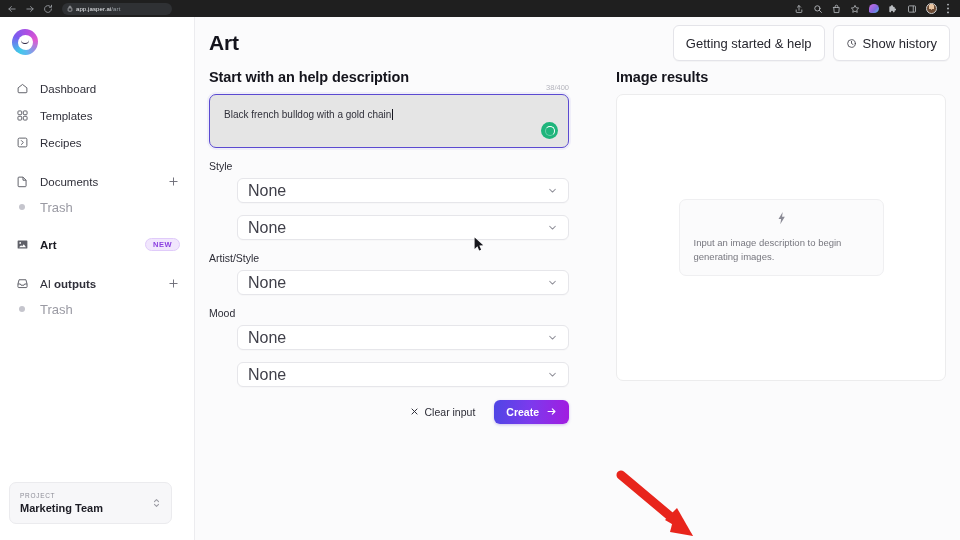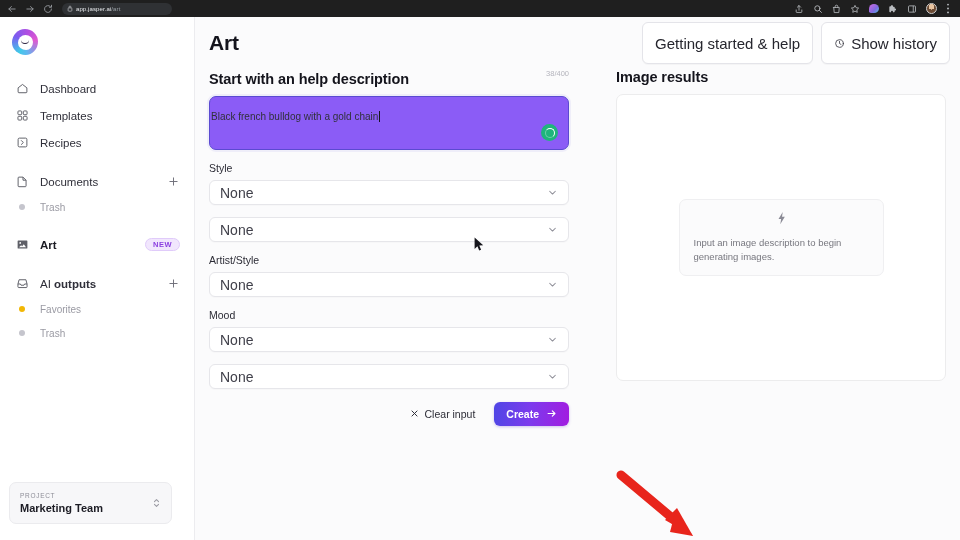--- a/index.html
+++ b/index.html
@@ -113,21 +113,21 @@
     color: #3b3b45;
     cursor: pointer;
     position: relative;
   }
   .nav-item .ni-ico {
     width: 14px; height: 14px;
     display: flex; align-items: center; justify-content: center;
     color: #5f6068; flex: 0 0 14px;
   }
   .nav-item .ni-label { flex: 1 1 auto; white-space: nowrap; }
-  .nav-item.sub { font-size: 10px; color: #9a9aa3; height: 24px; justify-content: space-between; }
+  .nav-item.sub { font-size: 13px; color: #9a9aa3; height: 24px; justify-content: space-between; }
   .nav-item.sub .ni-ico { color: #c2c2cb; }
   .nav-item.bold .ni-label { font-weight: 700; color: #1c1c24; }
   .nav-item.semi .ni-label { color: #2f2f39; }
   .nav-item.semi .ni-label b { font-weight: 700; }
   .plus-btn {
     width: 14px; height: 14px; flex: 0 0 14px;
     display: flex; align-items: center; justify-content: center;
     color: #6c6c77; cursor: pointer;
   }
   .dot-ico { width: 6px; height: 6px; border-radius: 50%; background: #c5c5cd; }
@@ -180,29 +180,29 @@
     padding: 0 10px 0 14px;
   }
   .page-title {
     font-size: 21px;
     font-weight: 700;
     color: #14141c;
     letter-spacing: -.2px;
   }
   .topbar-actions { margin-left: auto; display: flex; gap: 8px; }
   .tb-btn {
-    height: 42px;
+    height: 36px;
     background: #ffffff;
     border: 1px solid #e4e4e9;
     border-radius: 6px;
     display: flex;
     align-items: center;
     gap: 6px;
     padding: 0 12px;
-    font-size: 15px;
+    font-size: 13px;
     color: #26262e;
     cursor: pointer;
     box-shadow: 0 1px 1px rgba(20,20,30,.03);
     white-space: nowrap;
   }
   .tb-btn .tb-ico { display: flex; color: #3a3a44; }
 
   .columns { display: flex; padding: 0 14px; gap: 19px; }
   .col-left { width: 360px; flex: 0 0 360px; }
   .col-right { flex: 1 1 auto; padding-left: 28px; }
@@ -212,30 +212,30 @@
     font-weight: 700;
     color: #14141c;
     margin-bottom: 9px;
     letter-spacing: -.1px;
   }
   .desc-head { display: flex; align-items: flex-end; }
   .char-count {
     margin-left: auto;
     font-size: 7.5px;
     color: #b4b4bd;
-    padding-bottom: 18px;
+    padding-bottom: 2px;
   }
 
   .prompt-box {
     position: relative;
-    background: #8b5cf6;
+    background: #e5e5e5;
     border: 1.5px solid #5b4ad1;
     border-radius: 7px;
     height: 54px;
-    padding: 9px 1px;
+    padding: 9px 14px;
     box-shadow: 0 0 0 2px rgba(91,74,209,.07);
   }
   .prompt-text {
     font-size: 10px;
     color: #30303a;
     line-height: 1.3;
     position: relative;
     display: inline;
   }
   .caret {
@@ -269,24 +269,25 @@
     font-weight: 400;
   }
   .select {
     height: 25px;
     background: #ffffff;
     border: 1px solid #e6e6ea;
     border-radius: 6px;
     display: flex;
     align-items: center;
     padding: 0 10px;
-    font-size: 14px;
+    font-size: 16px;
     color: #40404a;
     cursor: pointer;
     box-shadow: 0 1px 1px rgba(20,20,30,.02);
+    margin-left: 28px;
   }
   .select .sel-val { flex: 1 1 auto; }
   .select .chev { color: #8d8d97; display: flex; }
 
   .form-actions {
     display: flex;
     justify-content: flex-end;
     align-items: center;
     gap: 10px;
     margin-top: 13px;
@@ -525,26 +526,20 @@
         </span>
         <span class="ni-label"><span>AI </span><b>outputs</b></span>
         <span class="plus-btn">
           <svg width="11" height="11" viewBox="0 0 14 14" fill="none" stroke="currentColor" stroke-width="1.2" stroke-linecap="round">
               <path d="M7 2.4v9.2M2.4 7h9.2"></path>
             </svg>
         </span>
       </div>
       <div class="nav-item sub">
         <span class="ni-ico">
-            <span class="dot-ico fav"></span>
-          </span>
-        <span class="ni-label">Favorites</span>
-      </div>
-      <div class="nav-item sub">
-        <span class="ni-ico">
             <span class="dot-ico"></span>
           </span>
         <span class="ni-label">Trash</span>
       </div>
     </div>
 
     <div class="project-card">
       <div class="pc-text">
         <div class="pc-label">PROJECT</div>
         <div class="pc-name">Marketing Team</div>

